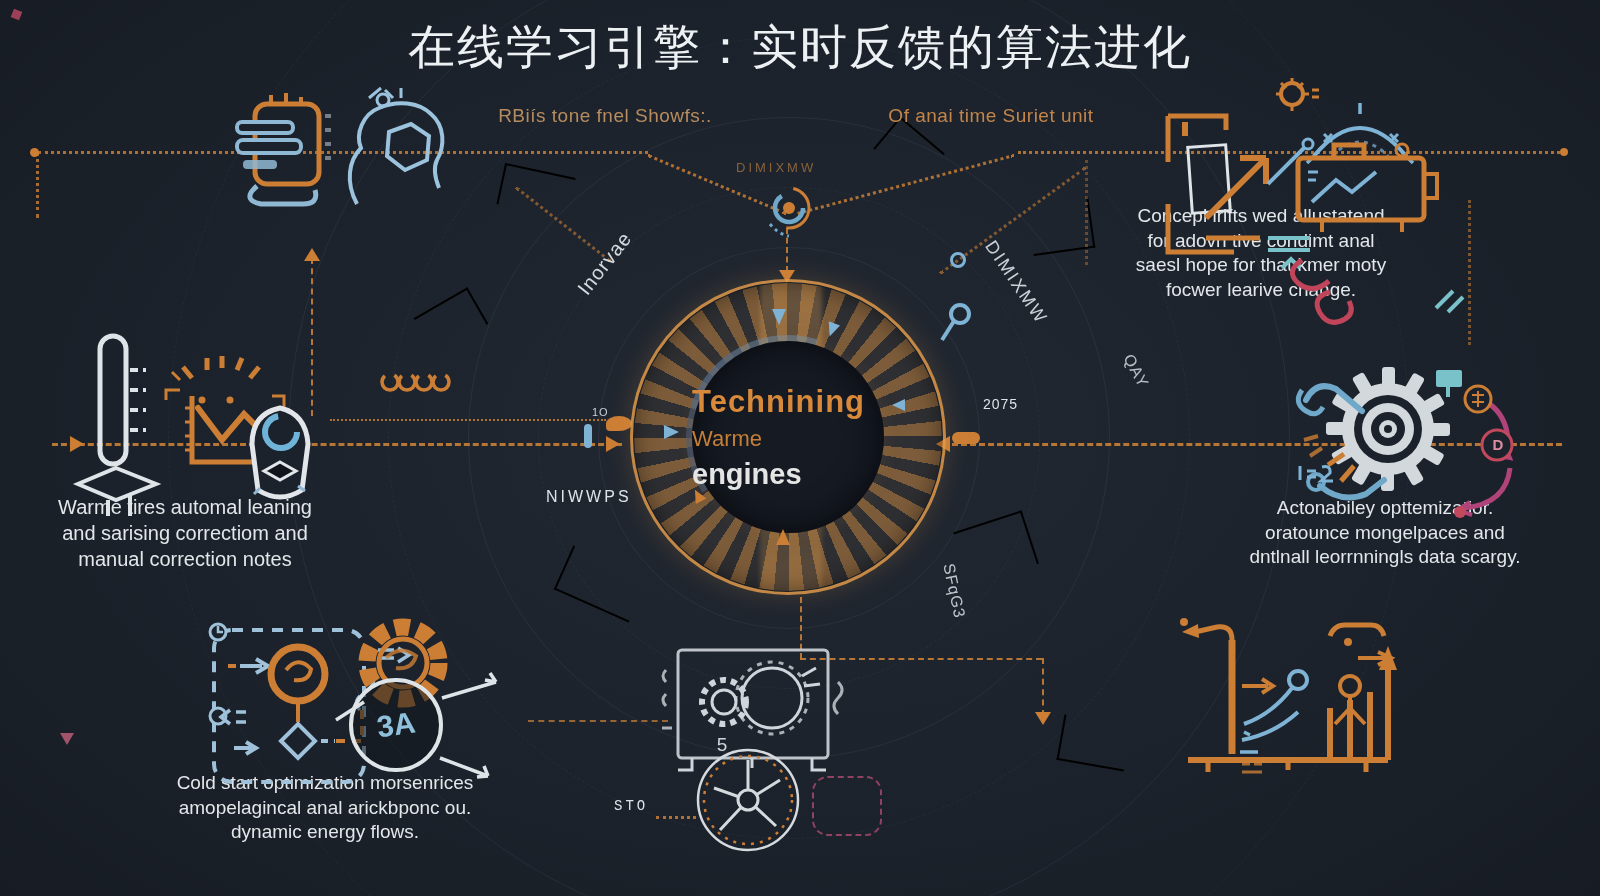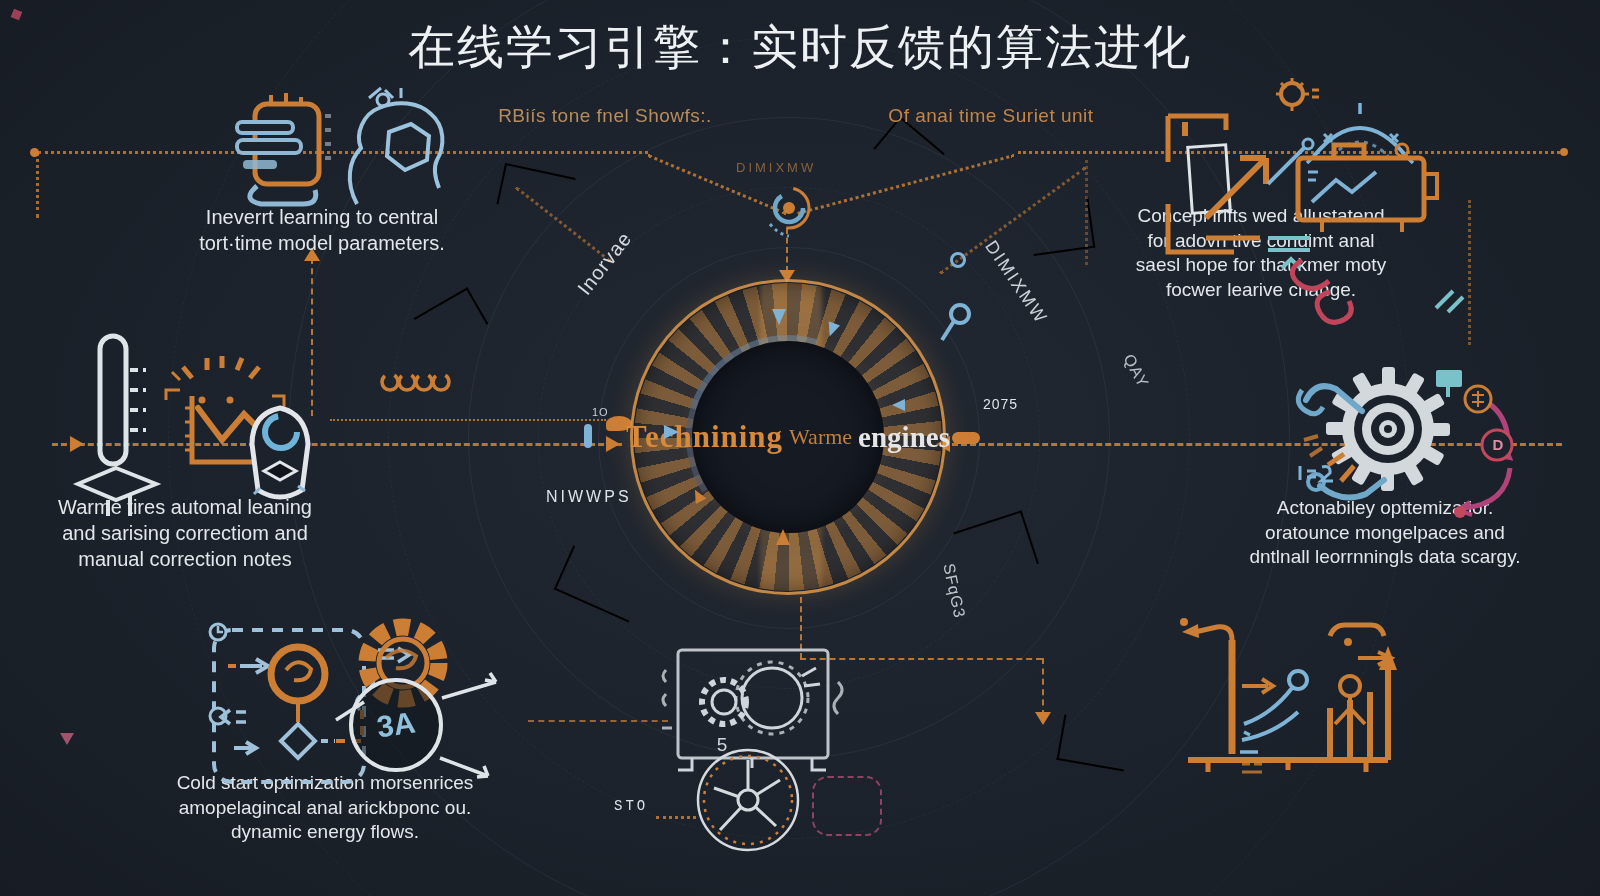--- a/index.html
+++ b/index.html
@@ -42,21 +42,21 @@
   .hub .beam{position:absolute;left:126px;top:-8px;width:62px;height:332px;
     background:linear-gradient(180deg, rgba(232,166,88,.34), rgba(232,166,88,.10) 55%, rgba(232,166,88,.26));
     filter:blur(2px);}
   .hub .ringb{position:absolute;inset:0;border-radius:50%;border:3px solid rgba(224,154,74,.85);
     box-shadow:0 0 26px rgba(224,154,74,.20), inset 0 0 22px rgba(0,0,0,.45);}
   .hub .arc{position:absolute;inset:56px;border-radius:50%;border:9px solid transparent;}
   .hub .arc.a1{border-top-color:rgba(108,150,186,.45);transform:rotate(-28deg);}
   .hub .arc.a2{border-left-color:rgba(72,90,118,.6);transform:rotate(12deg);}
   .hub .inner{position:absolute;inset:62px;border-radius:50%;background:#151a23;
     box-shadow:inset 0 0 34px rgba(0,0,0,.7), 0 0 18px rgba(224,150,70,.12);
-    display:flex;align-items:center;justify-content:center;gap:6px;font-family:Liberation Serif, serif;}
+    display:flex;flex-direction:column;align-items:flex-start;justify-content:center;gap:6px;}
   .hub-t1{font-size:31px;font-weight:700;color:#d8893a;letter-spacing:1px;}
   .hub-t2{font-size:22px;font-weight:400;color:#c57f36;}
   .hub-t3{font-size:29px;font-weight:700;color:#e5e5e5;}
   
   .lab{position:absolute;color:#dde3e8;letter-spacing:1px;pointer-events:none;}
   
   .badge-txt{position:absolute;text-align:center;pointer-events:none;}
   .pinkrect{position:absolute;left:812px;top:776px;width:66px;height:56px;border:2px dashed #a4486b;
     border-radius:16px;opacity:.85;}
   svg{position:absolute;overflow:visible;}
@@ -119,22 +119,20 @@
   <div class="tri" style="left:304px;top:248px;border-left:8px solid transparent;border-right:8px solid transparent;border-bottom:13px solid #cc7e35;"></div>
 
   <div class="dlv" style="left:800px;top:597px;height:62px;"></div>
   <div class="dl" style="left:800px;top:658px;width:242px;"></div>
   <div class="dlv" style="left:1042px;top:658px;height:58px;"></div>
   <div class="tri" style="left:1035px;top:712px;border-left:8px solid transparent;border-right:8px solid transparent;border-top:13px solid #cc7e35;"></div>
   <div class="dl" style="left:528px;top:720px;width:140px;opacity:.8;"></div>
   <div class="dt" style="left:656px;top:816px;width:40px;"></div>
   <div class="abs" style="left:950px;top:252px;width:10px;height:10px;border:3px solid #7fb3d6;border-radius:50%;"></div>
 
-  <div class="txt tl">Ineverrt learning to central
-tort·time model parameters.</div>
   <div class="txt tr">Concepl irifts wed allustatend
 for adovn tive condimt anal
 saesl hope for that kmer moty
 focwer learive change.</div>
   <div class="txt ml">Warme tires automal leaning
 and sarising correctiom and
 manual correction notes</div>
   <div class="txt mr">Actonabiley opttemizatior.
 oratounce mongelpaces and
 dntlnall leorrnningls data scargy.</div>

